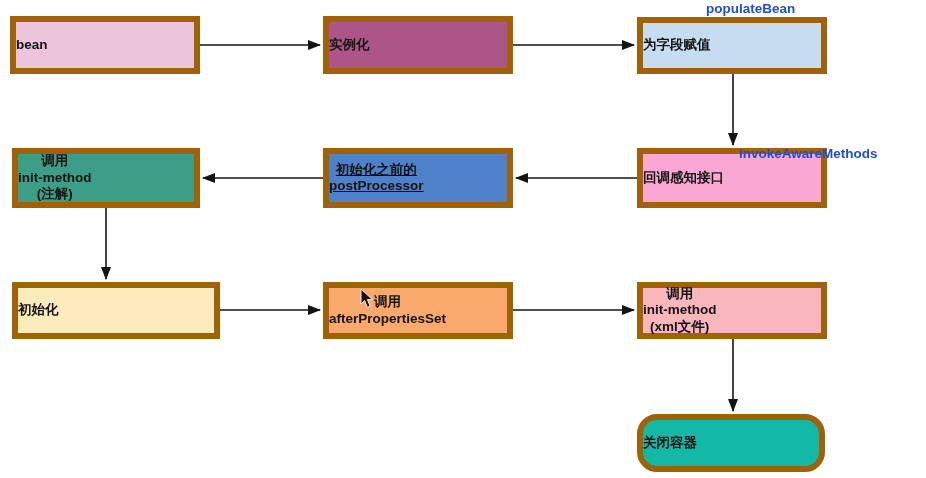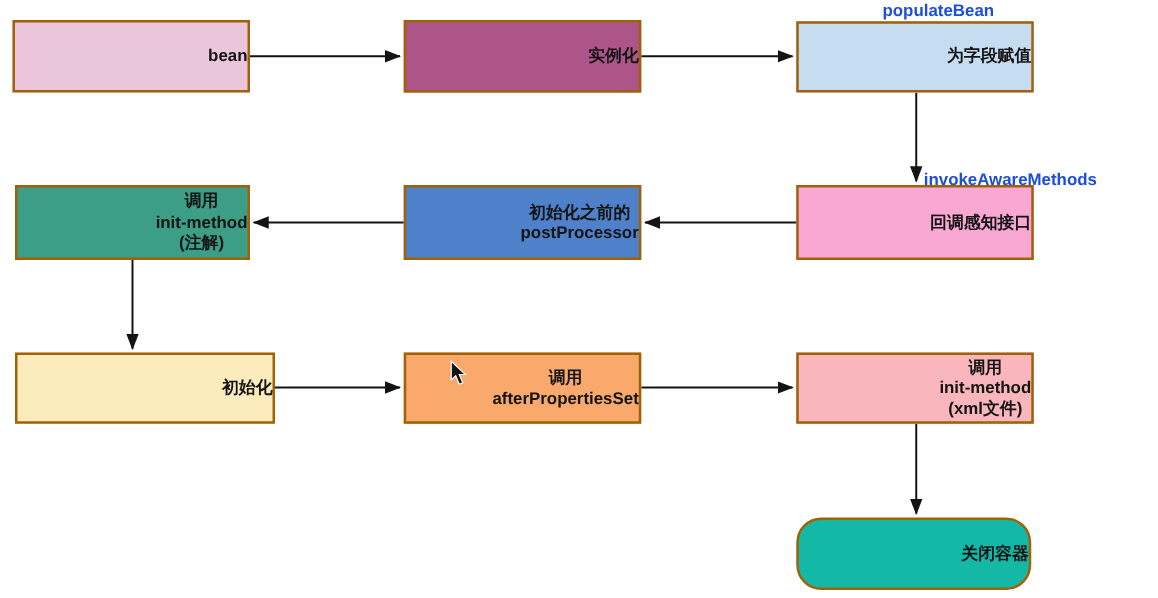--- a/index.html
+++ b/index.html
@@ -2,22 +2,22 @@
 <html><head>
 <meta charset="utf-8">
 <style>
   html,body{margin:0;padding:0;}
   body{
     width:926px;height:478px;position:relative;background:#ffffff;overflow:hidden;
     font-family:"Liberation Sans","DejaVu Sans",sans-serif;
   }
   .canvas{position:absolute;inset:0;}
   .node{
-    position:absolute;display:flex;align-items:center;justify-content:flex-end;
-    border:2px solid #a16207;box-sizing:border-box;
+    position:absolute;display:flex;align-items:center;justify-content:flex-start;
+    border:6px solid #a16207;box-sizing:border-box;
   }
   .node-label{
     white-space:pre-line;text-align:center;font-weight:bold;
     font-size:13.5px;line-height:1.22;color:#141414;
   }
   
   #n-bean{left:10px;top:16px;width:190px;height:58px;}
   #n-instantiate{left:323px;top:16px;width:190px;height:58px;}
   #n-populate-fields{left:637px;top:17px;width:190px;height:57px;}
   #n-callback-aware{left:637px;top:148px;width:190px;height:60px;}
@@ -26,21 +26,21 @@
   #n-initialize{left:12px;top:282px;width:208px;height:57px;}
   #n-after-properties-set{left:323px;top:282px;width:190px;height:57px;}
   #n-init-method-xml{left:637px;top:282px;width:190px;height:57px;}
   #n-close-container{left:637px;top:414px;width:188px;height:58px;}
 
   .edge-layer{position:absolute;inset:0;pointer-events:none;}
   .annotation{
     position:absolute;font-weight:bold;font-size:13.5px;color:#1d4ed8;white-space:nowrap;
   }
   #a-populate-bean{left:706px;top:1px;}
-  #a-invoke-aware{left:739px;top:136px;}
+  #a-invoke-aware{left:739px;top:146px;}
   .cursor{position:absolute;left:360px;top:288px;width:16px;height:22px;}
 </style>
 </head>
 <body>
 
 <div class="canvas">
 
   <svg class="edge-layer" width="926" height="478">
     <defs>
       <marker id="ah" markerUnits="userSpaceOnUse" markerWidth="13" markerHeight="10" refX="12" refY="5" orient="auto">
@@ -65,21 +65,21 @@
   </div>
   <div class="node" id="n-populate-fields" style="background-color: rgb(198, 220, 241);">
     <span class="node-label">为字段赋值</span>
   </div>
   <div class="node" id="n-instantiate" style="background-color: rgb(173, 85, 136);">
     <span class="node-label">实例化</span>
   </div>
   <div class="node" id="n-callback-aware" style="background-color: #f9a8d4;">
     <span class="node-label">回调感知接口</span>
   </div>
-  <div class="node" id="n-pre-init-postprocessor" style="background-color: rgb(79, 129, 203);">
+  <div class="node" id="n-pre-init-postprocessor" style="background-color: rgb(79, 129, 203); text-decoration: underline;">
     <span class="node-label">初始化之前的
 postProcessor</span>
   </div>
   <div class="node" id="n-init-method-annotation" style="background-color: rgb(60, 158, 134);">
     <span class="node-label">调用
 init-method
 (注解)</span>
   </div>
   <div class="node" id="n-initialize" style="background-color: rgb(252, 235, 188);">
     <span class="node-label">初始化</span>

